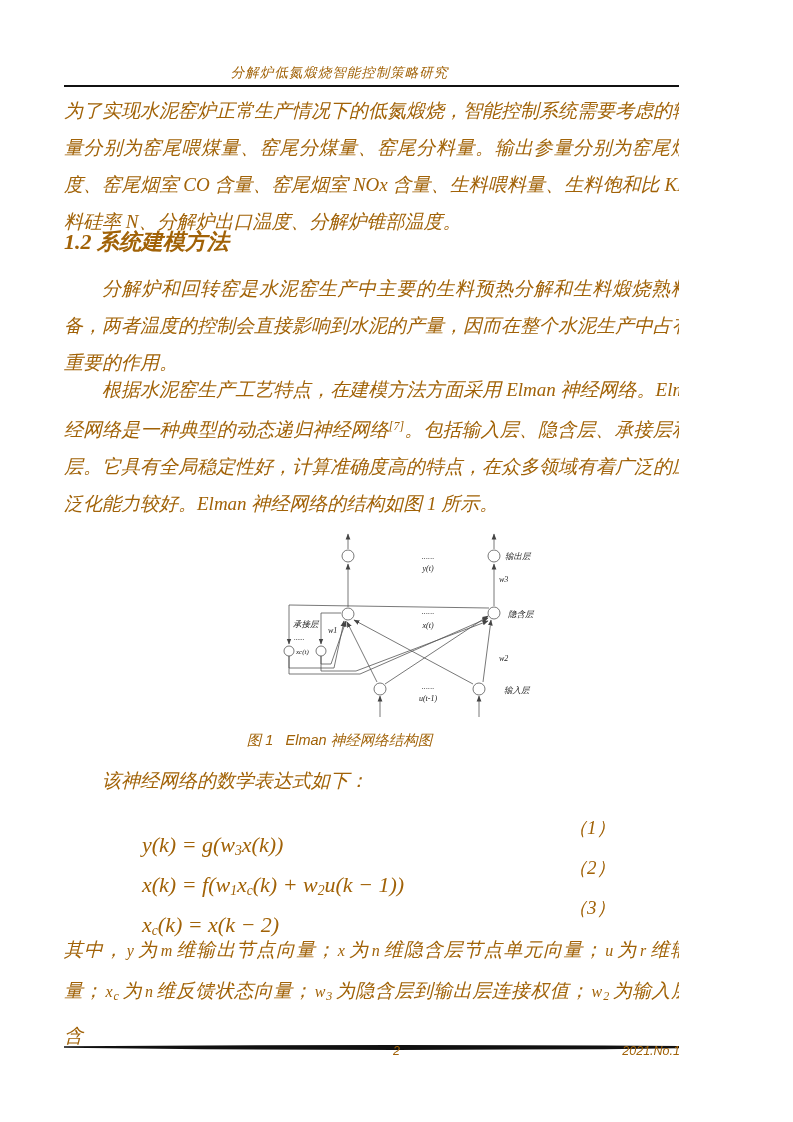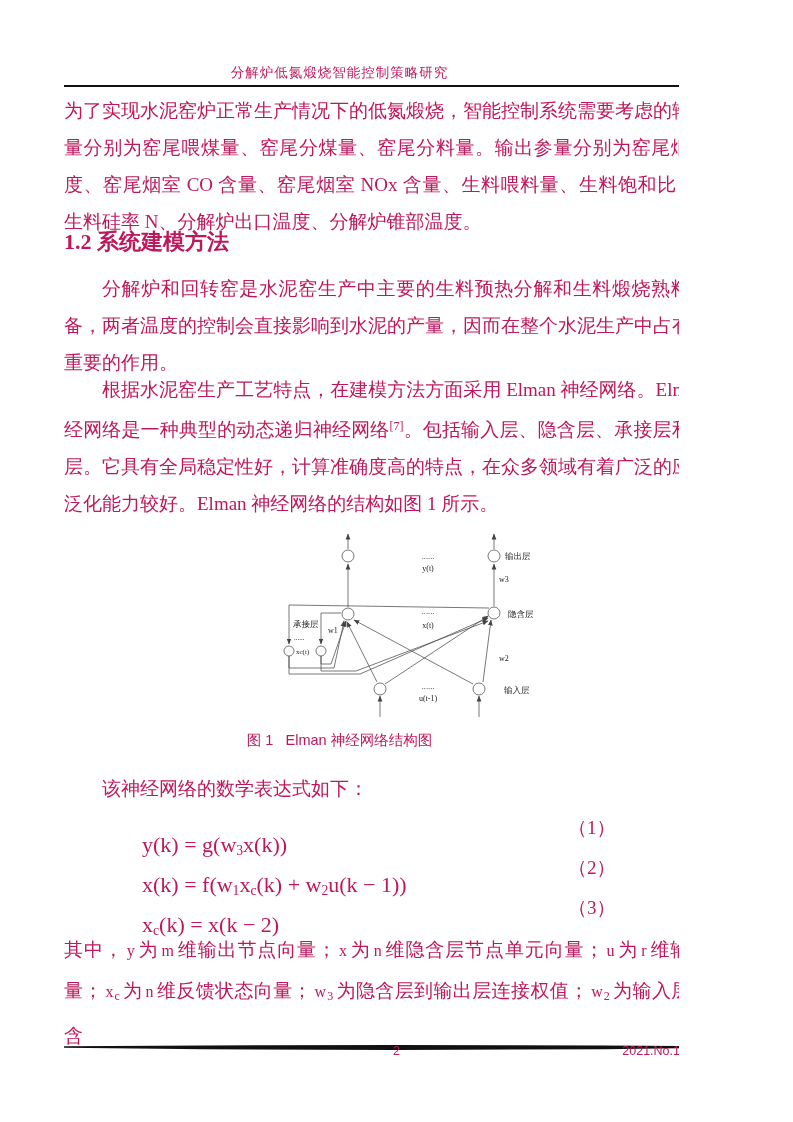--- a/index.html
+++ b/index.html
@@ -1,36 +1,37 @@
 <!DOCTYPE html>
 <html><head>
 <meta charset="utf-8">
 <style>
   html,body{margin:0;padding:0;background:#ffffff;}
   .page{
     position:relative;
     width:679px;height:1122px;
     background:#ffffff;
-    color:#be185d;
+    color:#a16207;
     font-family:"Liberation Serif","DejaVu Serif",serif;
     overflow:hidden;
+    font-style:italic;
   }
   .abs{position:absolute;}
   #header-title{top:64px;left:0;right:0;text-align:center;font-size:13.5px;letter-spacing:1px;}
   #header-rule{top:85px;left:64px;width:665px;border-top:2px solid #111;}
   .body-par{left:64px;width:665px;font-size:19px;line-height:37px;text-align:justify;}
   .indent{text-indent:2em;}
   #p1{top:92px;}
   #section-heading{top:229px;left:64px;font-size:22px;font-weight:700;line-height:26px;}
   #p2{top:270px;}
   #p3{top:371px;}
   #figure-diagram{top:530px;left:280px;width:260px;height:196px;}
   #figure-caption{top:731px;left:0;right:0;text-align:center;font-size:14.5px;
     font-family:"Liberation Sans","DejaVu Sans",sans-serif;white-space:pre;}
-  #p4{top:762px;margin-top:8px;}
+  #p4{top:762px;}
   #equations{top:808px;left:64px;width:665px;}
   .eq-row{position:relative;height:40px;line-height:40px;font-size:22px;}
   .eq-body{position:absolute;left:78px;white-space:pre;margin-top:17px;}
   .eq-num{position:absolute;left:504px;font-size:19px;}
   #where{top:930px;line-height:40px;text-align:justify;text-align-last:justify;}
   #footer-rule{top:1037px;left:64px;width:665px;height:6px;}
   #footer-text{top:1044px;left:64px;width:665px;height:18px;
     font-family:"Liberation Sans","DejaVu Sans",sans-serif;font-size:12.5px;}
   #footer-page-number{position:absolute;left:0;right:0;text-align:center;}
   #footer-issue{position:absolute;right:49px;}

